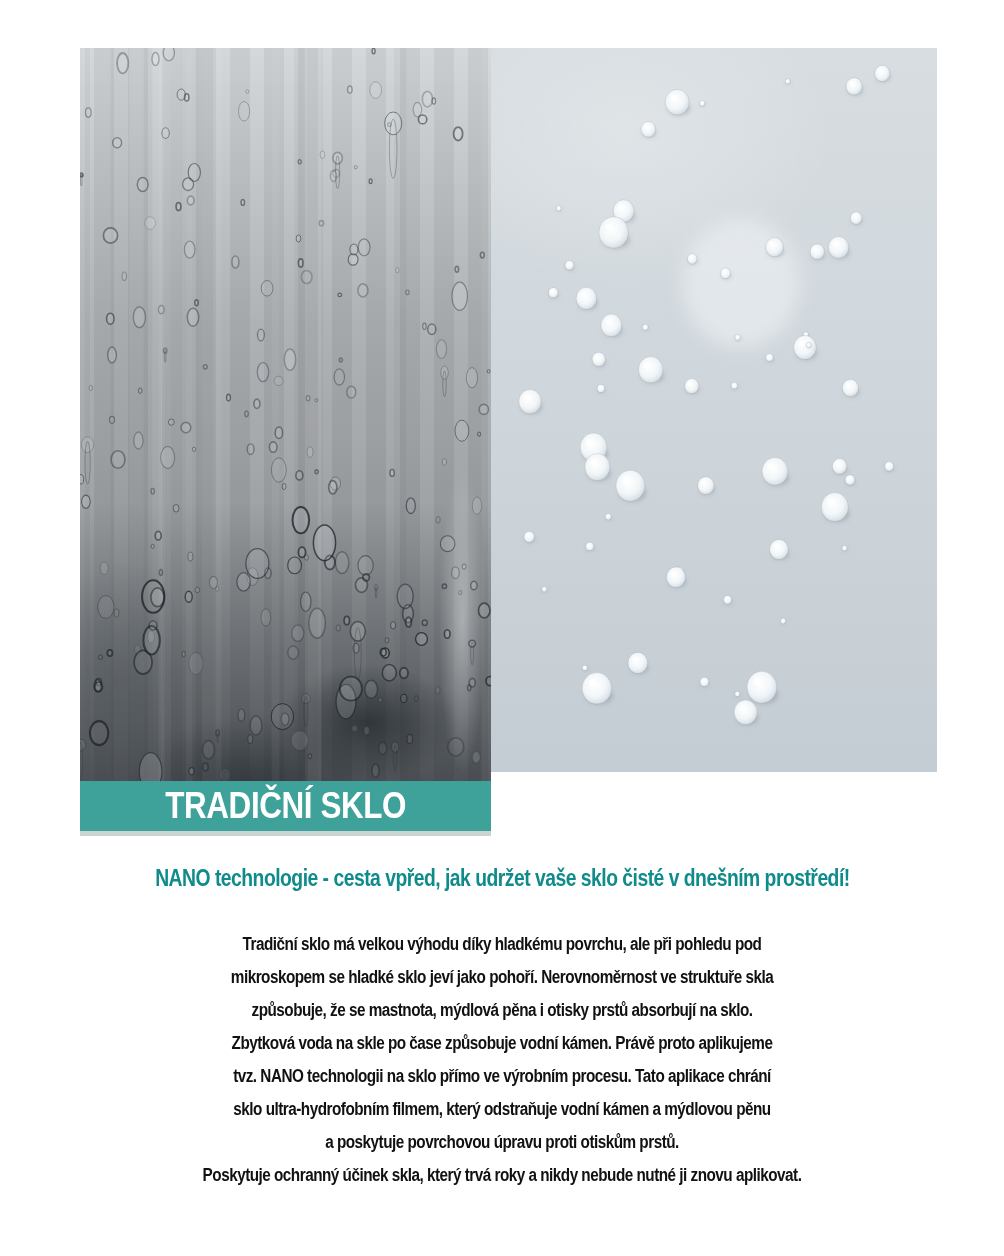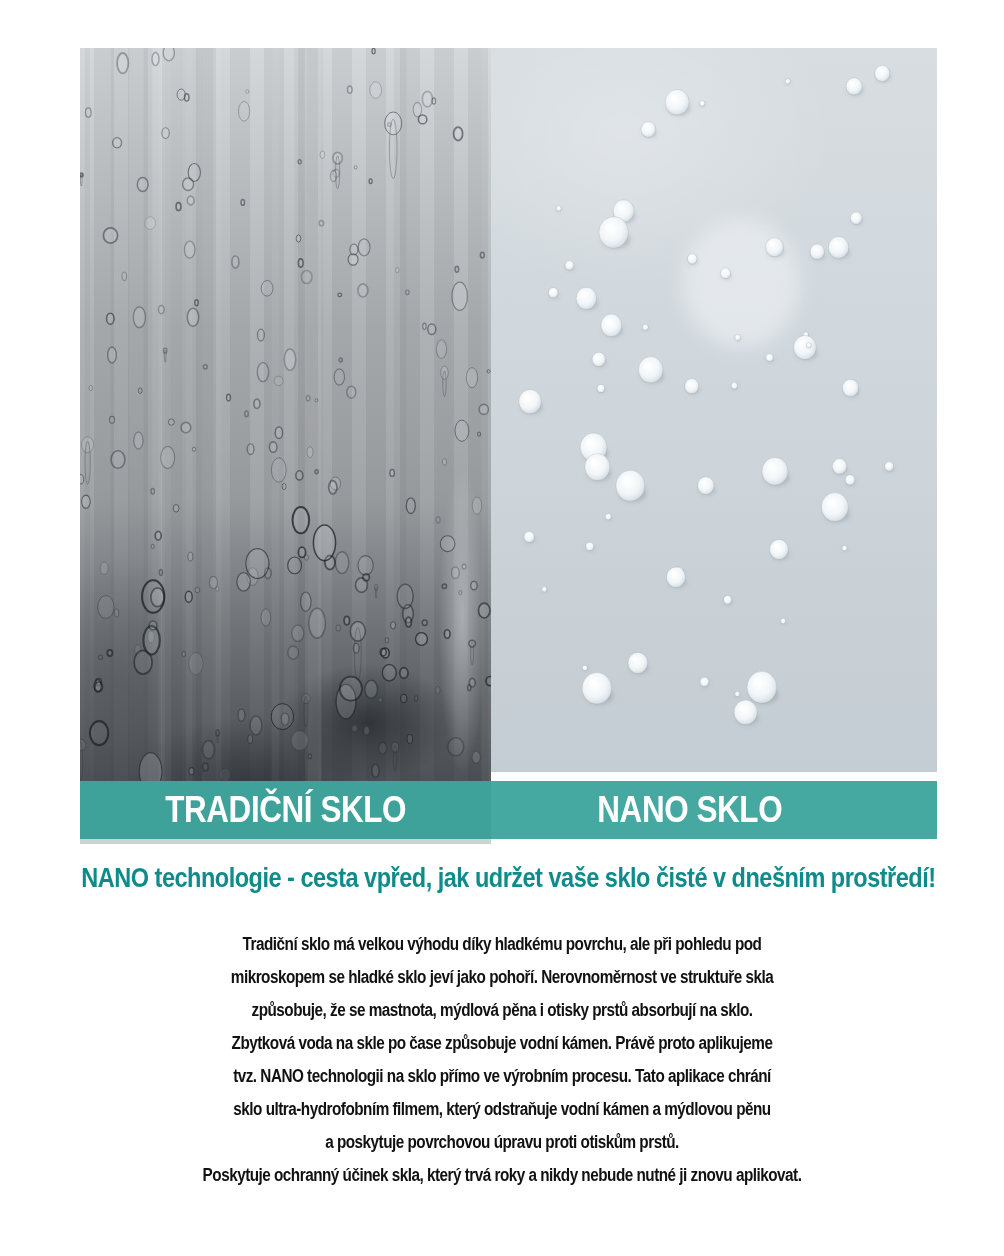--- a/index.html
+++ b/index.html
@@ -29,29 +29,29 @@
       repeating-linear-gradient(90deg, rgba(255,255,255,.05) 0 14px, rgba(60,64,68,.06) 14px 34px),
       linear-gradient(180deg,#d2d6d9 0%,#bfc3c6 18%,#aaaeb1 38%,#a0a4a7 55%,#94989b 70%,#84888b 85%,#74787b 100%);
   }
   .photo.right{
     width:446px;height:724px;
     background:
       radial-gradient(300px 220px at 30% 12%, rgba(255,255,255,.25), transparent 70%),
       linear-gradient(180deg,#d7dde1 0%,#d0d7dc 45%,#c9d1d7 75%,#c5cdd4 100%);
   }
 
-  .banner{display:flex;height:58px;border-radius:6px;}
+  .banner{display:flex;height:50px;border-radius:6px;}
   .banner-half{display:flex;align-items:center;justify-content:center;color:#ffffff;font-weight:700;font-size:37px;}
   .banner-half .lbl{display:inline-block;transform:scaleX(.85);transform-origin:center;letter-spacing:-.5px;white-space:nowrap;}
   .banner-half.left{width:411px;background:var(--banner-teal-left,#3fa29a);box-shadow:0 5px 0 rgba(122,150,146,.40);}
   .banner-half.right{width:446px;background:var(--banner-teal-right,#45a9a1);}
   .banner-half.right .lbl{position:relative;left:-24px;}
 
   .heading{position:absolute;left:0;top:861px;width:1004px;text-align:center;
-    color:var(--heading-teal,#0f8b8b);font-weight:700;font-size:28px;line-height:34px;}
+    color:var(--heading-teal,#0f8b8b);font-weight:700;font-size:23px;line-height:34px;}
   .heading .lbl{display:inline-block;transform:scaleX(.84);transform-origin:center;letter-spacing:-.6px;white-space:nowrap;}
 
   .body-text{position:absolute;left:0;top:928px;width:1004px;text-align:center;
     color:var(--body-text,#111111);font-weight:700;font-size:18px;line-height:33px;}
   .body-text .line{transform:scaleX(.85);transform-origin:center;letter-spacing:-.6px;white-space:nowrap;}
 </style>
 </head>
 <body>
 
 <div class="page">
@@ -480,23 +480,20 @@
             <ellipse cx="289.4" cy="506.2" rx="8.9" ry="5.8" fill="rgba(100,112,124,0.28)" filter="url(#blur1)"></ellipse>
             <ellipse cx="288.0" cy="501.5" rx="9.4" ry="10.0" fill="url(#beadG)" stroke="rgba(120,134,146,0.30)" stroke-width="0.7"></ellipse>
             <circle cx="285.2" cy="497.9" r="2.2" fill="rgba(255,255,255,0.95)"></circle>
           </svg>
       </div>
     </div>
     <div class="banner">
       <div class="banner-half left">
         <span class="lbl">TRADIČNÍ SKLO</span>
       </div>
-      <div class="banner-half right">
-        <span class="lbl">NANO SKLO</span>
-      </div>
     </div>
   </div>
 
   <div class="heading">
     <span class="lbl">NANO technologie - cesta vpřed, jak udržet vaše sklo čisté v dnešním prostředí!</span>
   </div>
 
   <div class="body-text">
     <div class="line">Tradiční sklo má velkou výhodu díky hladkému povrchu, ale při pohledu pod</div>
     <div class="line">mikroskopem se hladké sklo jeví jako pohoří. Nerovnoměrnost ve struktuře skla</div>

